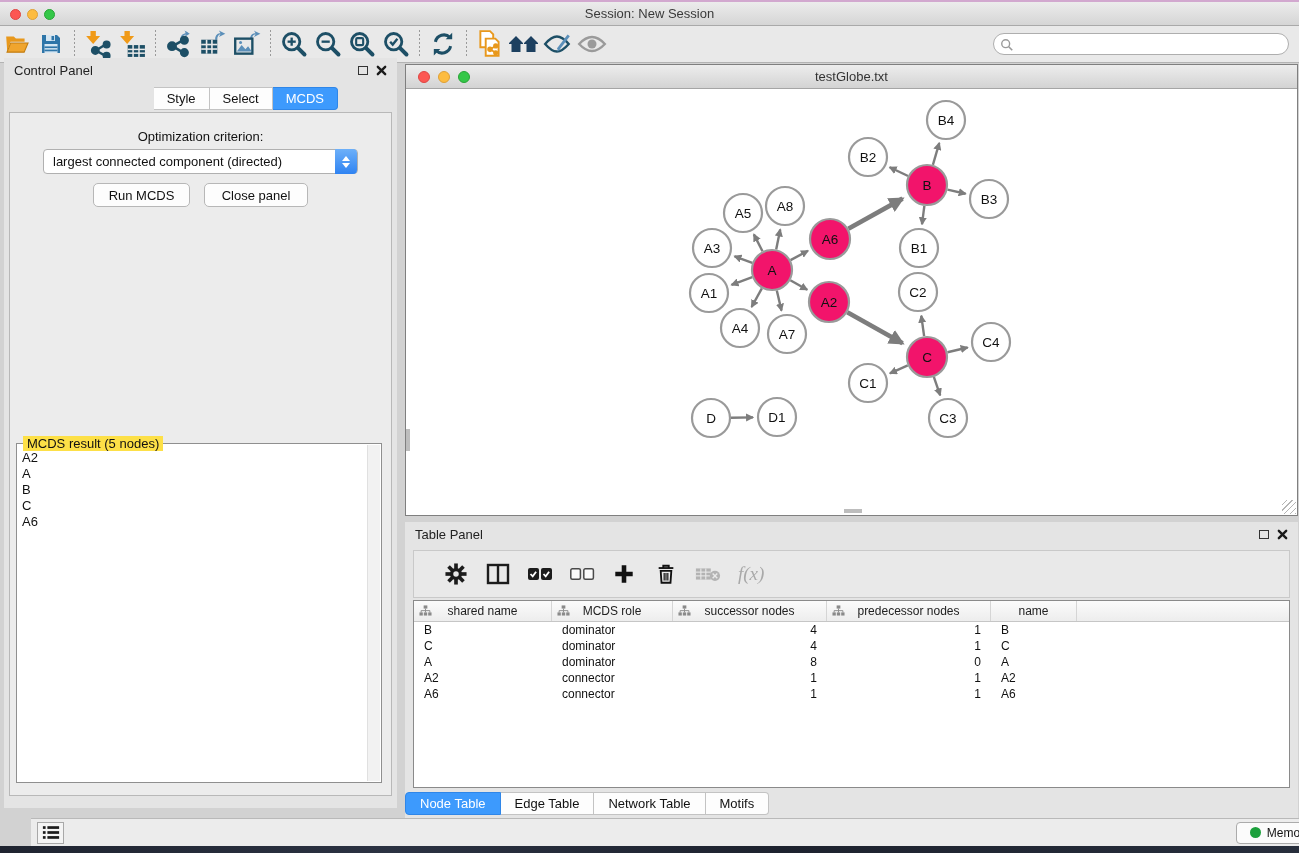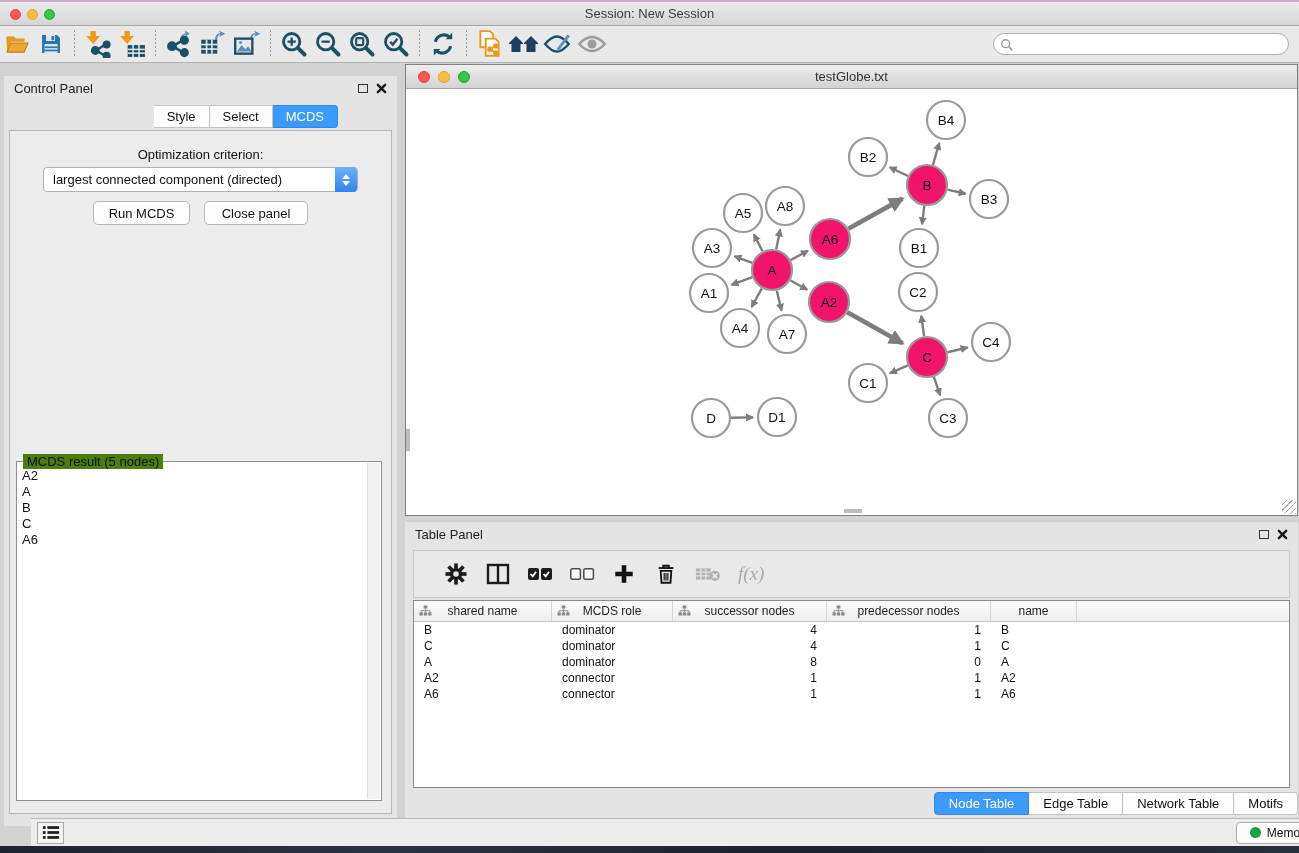--- a/index.html
+++ b/index.html
@@ -33,21 +33,21 @@
   #search-input { width:296px; height:22px; border:1px solid #aeaeae; border-radius:12px;
     background:#fff; padding:0 8px 0 24px; font-size:12px; outline:none; }
 
   
   .panel-head { height:24px; display:flex; align-items:center; padding:0 10px;
     font-size:13px; color:#222; }
   .win-btns { margin-left:auto; display:flex; align-items:center; gap:8px; }
   .float-box { width:10px; height:9px; border:1.5px solid #333; background:transparent; }
 
   
-  #control-panel { left:4px; top:74px; width:393px; height:750px; background:#e4e4e4; }
+  #control-panel { left:4px; top:56px; width:393px; height:750px; background:#e4e4e4; }
   #cp-tabs { position:absolute; left:74px; top:29px; height:23px; display:flex; }
   .cp-tab { height:23px; display:flex; align-items:center; justify-content:center;
     background:#fdfdfd; border:1px solid #c3c3c3; border-left:none;
     font-size:13px; color:#111; padding:0 13px; }
   .cp-tab:first-child { border-left:1px solid #c3c3c3; border-radius:4px 0 0 4px;margin-top:29px; }
   .cp-tab:last-child { border-radius:0 4px 4px 0; }
   .cp-tab.active { background:#3d9afd; border-color:#2f86e8; color:#fff; }
   #cp-content { position:absolute; left:5px; right:5px; top:54px; bottom:12px;
     background:#ececec; border:1px solid #b8b8b8; }
   #opt-label { position:absolute; left:0; right:0; top:16px; text-align:center;
@@ -61,21 +61,21 @@
   .chev { width:0; height:0; border-left:4px solid transparent; border-right:4px solid transparent; }
   .chev.up { border-bottom:5px solid #fff; }
   .chev.down { border-top:5px solid #fff; }
   .cp-btn { position:absolute; top:70px; height:24px; background:#fdfdfd;
     border:1px solid #b7b7b7; border-radius:5px; font-size:13px; color:#111;
     display:flex; align-items:center; justify-content:center; }
   #run-btn { left:83px; width:97px; }
   #close-btn { left:194px; width:104px; }
   #result-fieldset { position:absolute; left:6px; right:9px; top:330px; height:340px;
     border:1px solid #8f8f8f; background:#fff; }
-  #result-legend { position:absolute; top:-8px; left:6px; background:#4d7c0f;
+  #result-legend { position:absolute; top:-8px; left:6px; background:#fde047;
     padding:0 4px; font-size:13px; color:#111; }
   #result-list { position:absolute; left:1px; top:4px; right:14px; bottom:1px;
     font-size:13px; color:#111; padding:2px 0 0 4px; line-height:16px; overflow:hidden; }
   #result-scroll { position:absolute; top:1px; right:1px; bottom:1px; width:13px;
     background:#f2f2f2; border-left:1px solid #e0e0e0; }
 
   
   #net-window { left:405px; top:62px; width:893px; height:452px;
     background:#fff; border:1px solid #7f7f7f; }
   #net-titlebar { position:absolute; left:0; top:0; right:0; height:24px;
@@ -105,21 +105,21 @@
     background:#fff; border:1px solid #8a8a8a; overflow:hidden; }
   #nt-header { display:flex; height:21px; background:linear-gradient(#fbfbfb,#ededed);
     border-bottom:1px solid #c6c6c6; }
   .nt-th { position:relative; display:flex; align-items:center; justify-content:center;
     font-size:12px; color:#222; border-right:1px solid #d5d5d5; }
   .nt-th .tree-ic { position:absolute; left:5px; top:4px; }
   .nt-row { display:flex; height:16px; align-items:center; }
   .nt-cell { font-size:12px; color:#111; padding:0 10px; white-space:nowrap; overflow:hidden; }
   .nt-cell.num { text-align:right; }
   #tp-tabs { position:absolute; left:0; right:0; top:270px; height:32px;
-    display:flex; justify-content:flex-end; }
+    display:flex; justify-content:flex-start; }
   .tp-tab { height:23px; display:flex; align-items:center; justify-content:center;
     background:#fdfdfd; border:1px solid #c3c3c3; border-left:none;
     font-size:13px; color:#111; padding:0 14px; }
   .tp-tab:first-child { border-left:1px solid #c3c3c3; border-radius:4px 0 0 4px; }
   .tp-tab:last-child { border-radius:0 4px 4px 0; }
   .tp-tab.active { background:#3d9afd; border-color:#2f86e8; color:#fff; }
 
   
   #statusbar { left:0; top:816px; width:100%; height:28px; background:#ececec;
     border-top:1px solid #b9b9b9; display:flex; align-items:center; padding:0 6px;margin-left:31px; }

